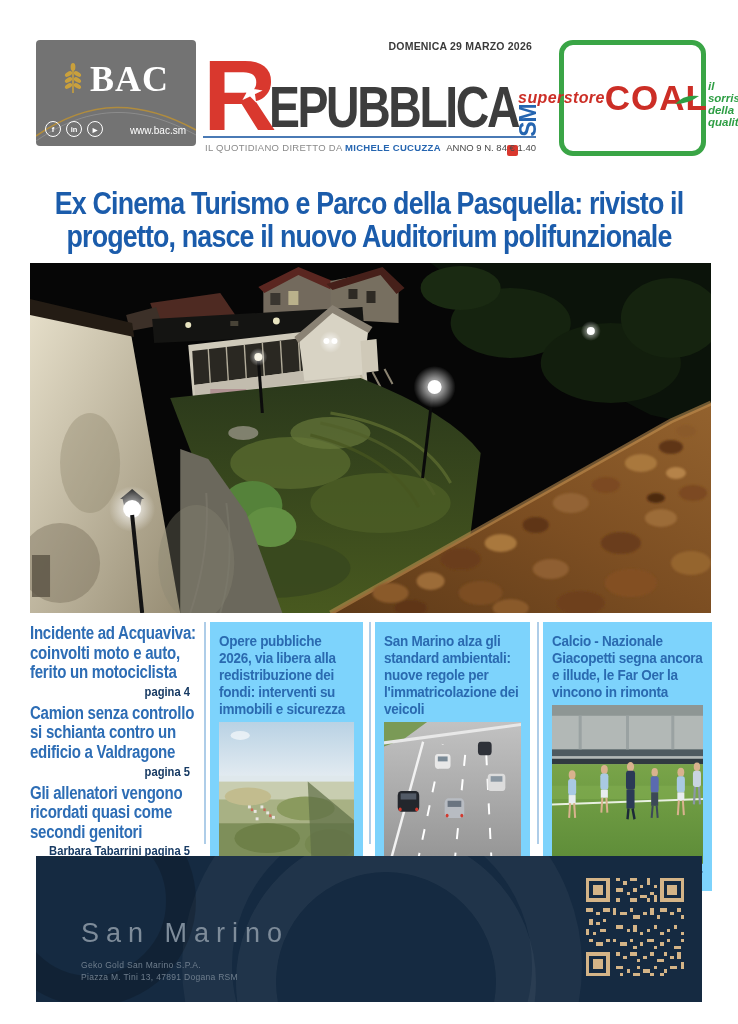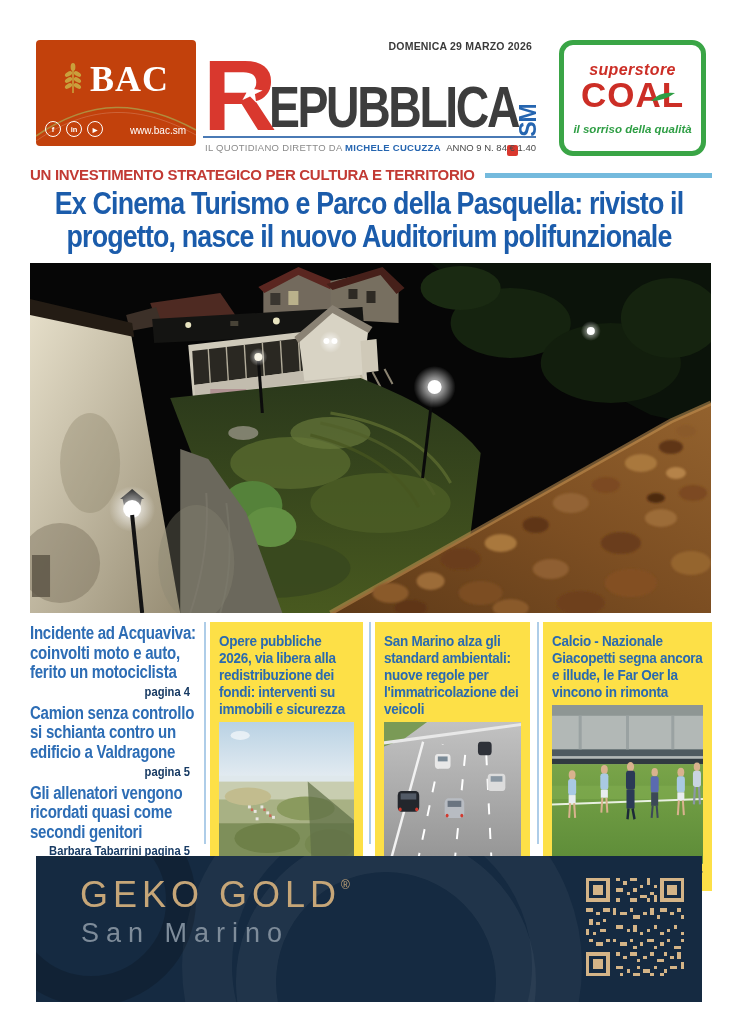--- a/index.html
+++ b/index.html
@@ -1,20 +1,20 @@
 <!DOCTYPE html>
 <html><head>
 <meta charset="utf-8">
 <style>
   html,body{margin:0;padding:0;background:#e9e9e9;}
   .page{position:relative;width:738px;height:1024px;margin:0 auto;background:#ffffff;
         font-family:"Liberation Sans",sans-serif;overflow:hidden;}
 
   
-  .bac-ad{position:absolute;left:36px;top:40px;width:160px;height:106px;background:#c2410c;
+  .bac-ad{position:absolute;left:36px;top:40px;width:160px;height:106px;background:#737373;
           border-radius:4px;overflow:hidden;cursor:pointer;}
   .bac-row{position:absolute;left:0;top:18px;width:100%;display:flex;align-items:center;justify-content:center;gap:7px;}
   .bac-name{font-family:"Liberation Serif",serif;font-weight:700;color:#fff;font-size:36px;letter-spacing:1px;}
   .bac-social{position:absolute;left:9px;bottom:9px;display:flex;gap:5px;}
   .soc{width:14px;height:14px;border:1.2px solid #fff;border-radius:50%;color:#fff;font-size:7.5px;
        font-weight:700;display:flex;align-items:center;justify-content:center;cursor:pointer;}
   .bac-url{position:absolute;right:10px;bottom:10px;color:#fff;font-size:10px;}
 
   .logo-wrap{position:absolute;left:203px;top:40px;width:333px;height:120px;}
   .news-date{position:absolute;top:0;right:4px;font-size:10.5px;font-weight:700;color:#3a3a3a;letter-spacing:.2px;}
@@ -26,21 +26,21 @@
   .logo-dot{width:11px;height:11px;border-radius:2px;background:#d9382e;position:absolute;right:18px;bottom:4px;}
   .logo-sm{position:absolute;right:-8px;bottom:26px;transform:rotate(-90deg);font-weight:700;
            color:#2565b0;font-size:23px;letter-spacing:-1px;}
   .logo-rule{position:absolute;left:0;top:96px;width:333px;height:1.5px;background:#4a7ab5;}
   .tagline{position:absolute;left:2px;top:102px;font-size:9.5px;color:#8a8a8a;letter-spacing:.3px;}
   .tagline b{color:#2565b0;}
   .issue{position:absolute;right:0;top:102px;font-size:9.5px;color:#4a4a4a;margin-left:28px;}
 
   .coal-ad{position:absolute;left:559px;top:40px;width:147px;height:116px;background:#fff;
            border:5px solid #3aa546;border-radius:14px;box-sizing:border-box;display:flex;
-           flex-direction:column;align-items:center;justify-content:center;cursor:pointer;}
+           flex-direction:row;align-items:center;justify-content:center;cursor:pointer;}
   .coal-super{font-style:italic;font-weight:700;color:#cc2e26;font-size:16px;letter-spacing:.4px;}
   .coal-name{position:relative;font-weight:700;color:#cc2e26;font-size:35px;line-height:32px;letter-spacing:1px;}
   .coal-leaf{position:absolute;right:8px;top:12px;}
   .coal-tag{font-style:italic;font-weight:700;color:#2e9e44;font-size:11.5px;margin-top:12px;}
 
   
   .kicker-row{position:absolute;left:30px;top:166px;width:682px;display:flex;align-items:center;gap:10px;}
   .kicker{color:#c23a34;font-weight:700;font-size:15px;letter-spacing:-0.3px;white-space:nowrap;}
   .kicker-bar{flex:1;height:5px;background:#74badd;margin-top:1px;}
   .headline{position:absolute;left:24px;top:187px;width:810px;transform:scaleX(.852);transform-origin:left top;
@@ -49,21 +49,21 @@
   
   .photo{position:absolute;left:30px;top:263px;width:681px;height:350px;background:#000;overflow:hidden;}
   .photo svg{display:block;width:100%;height:100%;}
 
   
   .brief-col{position:absolute;left:30px;top:624px;width:200px;transform:scaleX(.86);transform-origin:left top;}
   .brief{cursor:pointer;margin-bottom:1px;}
   .brief-title{color:#2d6db5;font-weight:700;font-size:17.5px;line-height:1.12;letter-spacing:-0.3px;}
   .brief-page{text-align:right;color:#173a63;font-weight:700;font-size:13px;margin:1px 14px 5px 0;}
   .vsep{position:absolute;top:622px;width:2px;height:222px;background:#aecde8;}
-  .teaser{position:absolute;top:622px;height:269px;background:#fde047;padding:10px 9px 8px;box-sizing:border-box;
+  .teaser{position:absolute;top:622px;height:269px;background:#7dd3fc;padding:10px 9px 8px;box-sizing:border-box;
           display:flex;flex-direction:column;cursor:pointer;}
   .teaser-title{color:#2a6ab0;font-weight:700;font-size:15px;line-height:1.14;letter-spacing:-0.3px;
                 transform:scaleX(.9);transform-origin:left top;width:111%;}
   .teaser-photo{flex:1;margin-top:5px;position:relative;overflow:hidden;background:#999;}
   .teaser-photo svg{display:block;width:100%;height:100%;}
   .teaser-page{text-align:right;color:#17365c;font-weight:700;font-size:13px;margin-top:4px;}
 
   
   .footer-ad{position:absolute;left:36px;top:856px;width:666px;height:146px;background:#152a41;overflow:hidden;cursor:pointer;}
   .ring{position:absolute;border-radius:50%;}
@@ -129,24 +129,20 @@
   <div class="coal-ad">
     <span class="coal-super">superstore</span>
     <span class="coal-name"><span>COAL</span>
       <svg class="coal-leaf" width="26" height="12" viewBox="0 0 26 12">
         <path d="M1,10 Q10,0 25,2 Q14,10 1,10 Z" fill="#2e9e44"></path>
       </svg>
     </span>
     <span class="coal-tag">il sorriso della qualità</span>
   </div>
 
-  <div class="kicker-row">
-    <span class="kicker">UN INVESTIMENTO STRATEGICO PER CULTURA E TERRITORIO</span>
-    <span class="kicker-bar"></span>
-  </div>
   <div class="headline">Ex Cinema Turismo e Parco della Pasquella: rivisto il progetto, nasce il nuovo Auditorium polifunzionale</div>
 
   <div class="photo">
     <svg viewBox="0 0 680 350" preserveAspectRatio="none">
       <defs>
         <linearGradient id="wallg" x1="0" y1="0" x2="1" y2="1">
           <stop offset="0" stop-color="#e6dfca"></stop>
             <stop offset="1" stop-color="#978d74"></stop>
         </linearGradient>
         <linearGradient id="grassg" x1="0" y1="0" x2="0" y2="1">
@@ -446,22 +442,25 @@
         </g>
       </svg>
     </div>
     <div class="teaser-page">pagina 7</div>
   </div>
 
   <div class="footer-ad">
     <div class="ring ring1"></div>
     <div class="ring ring2"></div>
     <div class="ring ring3"></div>
-    <div class="geko-brand"><span>GEKO GOLD</span><span class="geko-reg">®</span></div>
     <div class="geko-sub">San Marino</div>
+    <div class="geko-legal">
+      <div>Geko Gold San Marino S.P.A.</div>
+      <div>Piazza M. Tini 13, 47891 Dogana RSM</div>
+    </div>
     <svg class="geko-qr" viewBox="0 0 29 29" shape-rendering="crispEdges">
       <g fill="#d4b487">
         <path d="M0,0h7v7h-7z"></path>
           <path d="M22,0h7v7h-7z"></path>
           <path d="M0,22h7v7h-7z"></path>
       </g>
       <g fill="#152a41">
         <path d="M1,1h5v5h-5z"></path>
           <path d="M23,1h5v5h-5z"></path>
           <path d="M1,23h5v5h-5z"></path>

